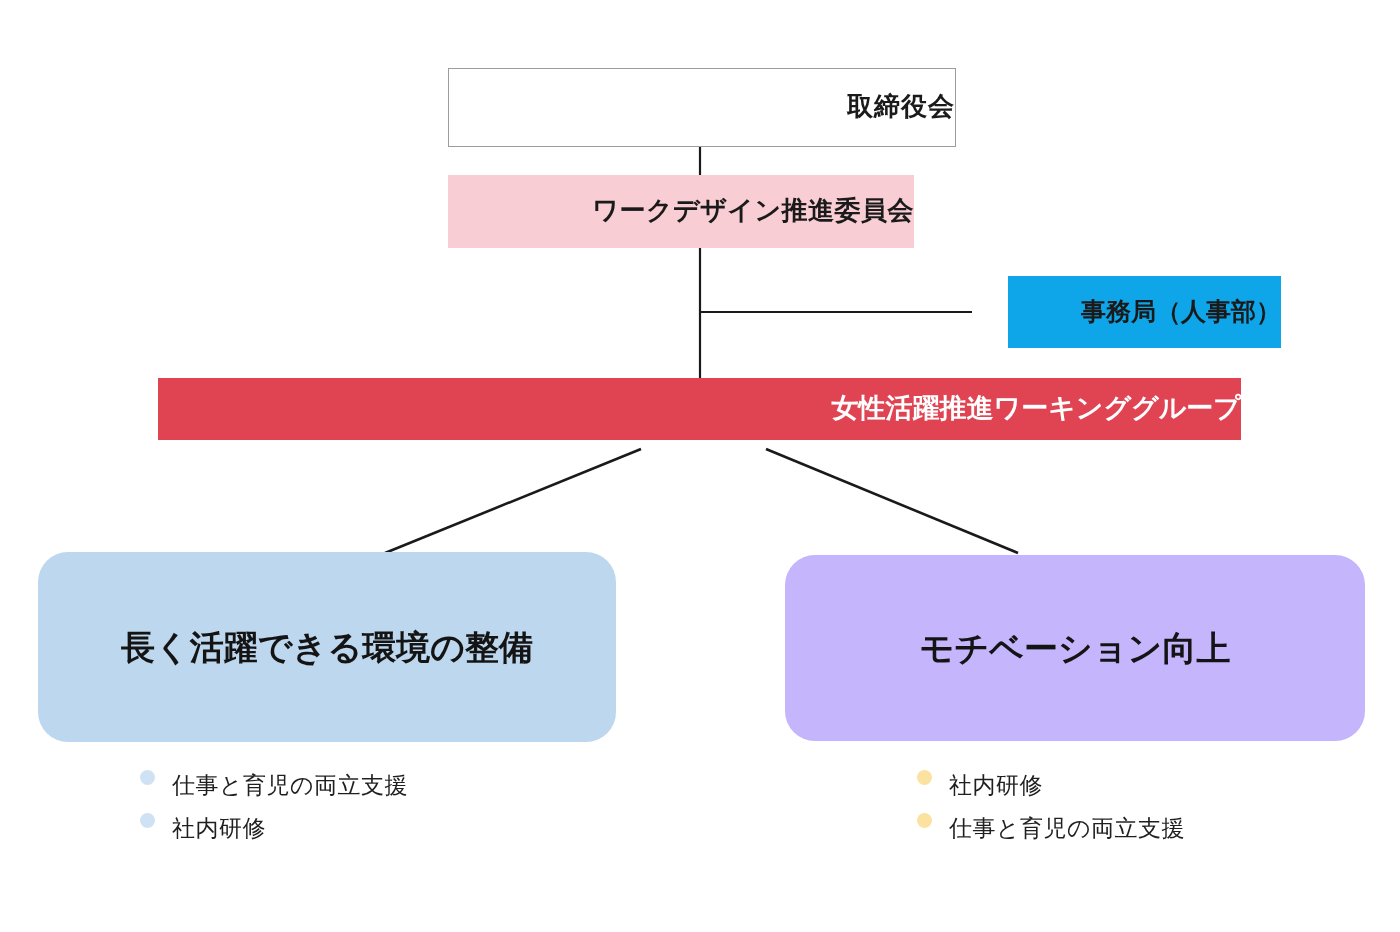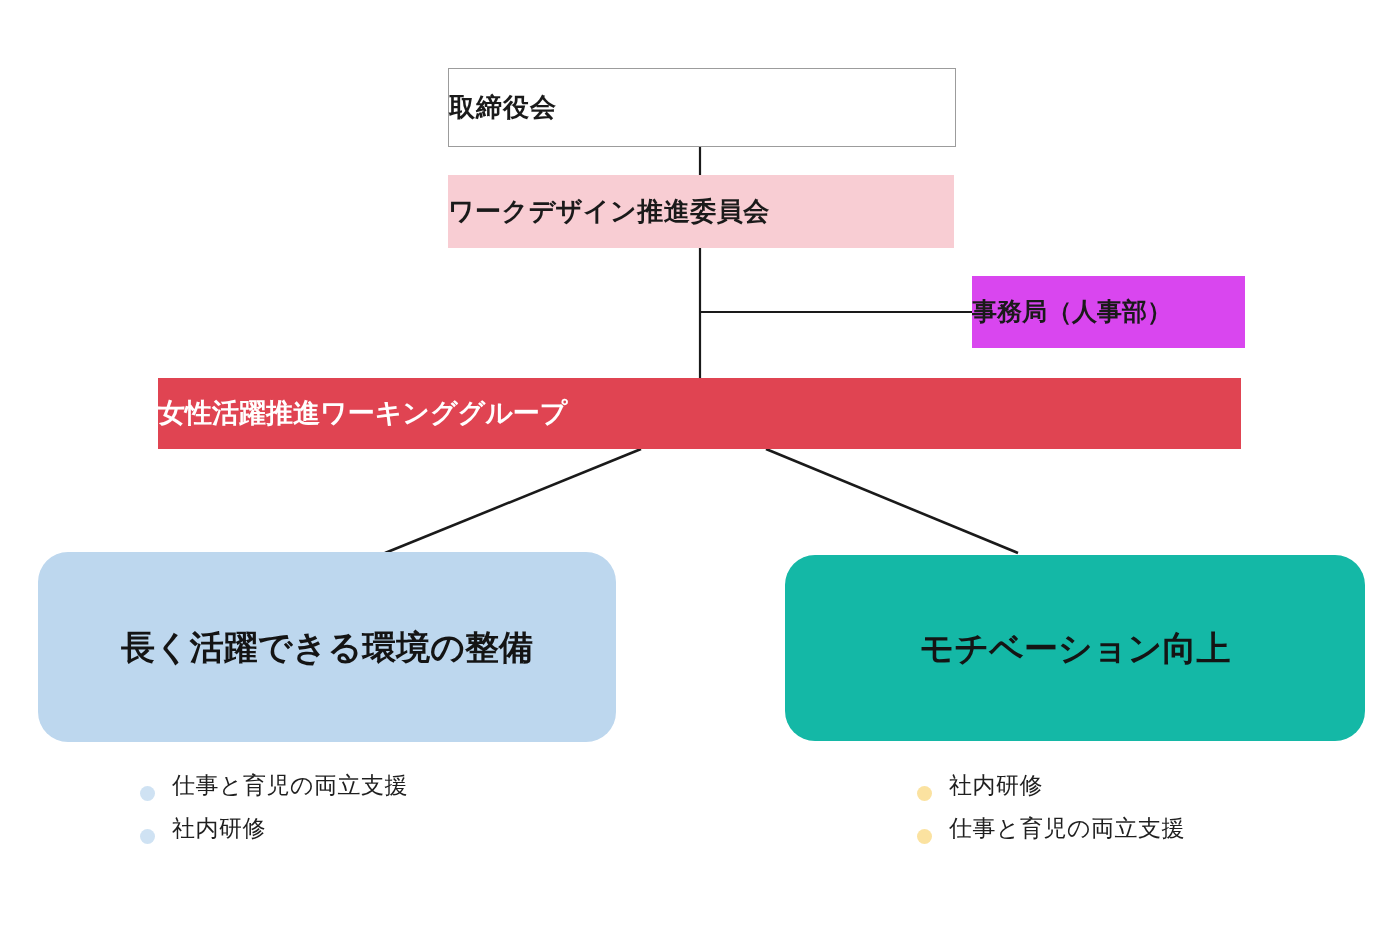--- a/index.html
+++ b/index.html
@@ -23,67 +23,68 @@
     top: 0;
     width: 1400px;
     height: 932px;
     pointer-events: none;
   }
   .node {
     position: absolute;
     box-sizing: border-box;
     display: flex;
     align-items: center;
-    justify-content: flex-start;
+    justify-content: flex-end;
     text-align: center;
     font-weight: bold;
     color: #1a1a1a;
     line-height: 1.25;
+    font-family: Liberation Serif, serif;
   }
 
   
   #node-board {
     left: 448px;
     top: 68px;
     width: 508px;
     height: 79px;
     background: #ffffff;
     border: 1.5px solid #9c9c9c;
     font-size: 26px;
     letter-spacing: 1px;
   }
 
   
   #node-committee {
     left: 448px;
     top: 175px;
-    width: 506px;
+    width: 466px;
     height: 73px;
     background: #F8CDD3;
     font-size: 26px;
     letter-spacing: 0.5px;
   }
 
   
   #node-secretariat {
-    left: 972px;
+    left: 1008px;
     top: 276px;
     width: 273px;
     height: 72px;
-    background: #d946ef;
+    background: #0ea5e9;
     font-size: 25px;
     letter-spacing: 0px;
   }
 
   
   #node-wg {
     left: 158px;
     top: 378px;
     width: 1083px;
-    height: 71px;
+    height: 62px;
     background: #E04452;
     color: #ffffff;
     font-size: 27px;
     letter-spacing: 0px;
   }
 
   
   .theme-box {
     position: absolute;
     box-sizing: border-box;
@@ -102,35 +103,35 @@
     top: 552px;
     width: 578px;
     height: 190px;
     background: #BDD7EE;
   }
   #theme-yellow {
     left: 785px;
     top: 555px;
     width: 580px;
     height: 186px;
-    background: #14b8a6;
+    background: #c4b5fd;
   }
 
   .bullets {
     position: absolute;
     list-style: none;
     margin: 0;
     padding: 0;
   }
   #bullets-blue { left: 140px; top: 770px; }
   #bullets-yellow { left: 917px; top: 770px; }
 
   .bullets li {
     display: flex;
-    align-items: flex-end;
+    align-items: flex-start;
     margin-bottom: 12px;
     font-size: 23px;
     color: #1f1f1f;
     font-weight: normal;
     letter-spacing: 0.5px;
   }
   .bullet-dot {
     width: 15px;
     height: 15px;
     border-radius: 50%;

